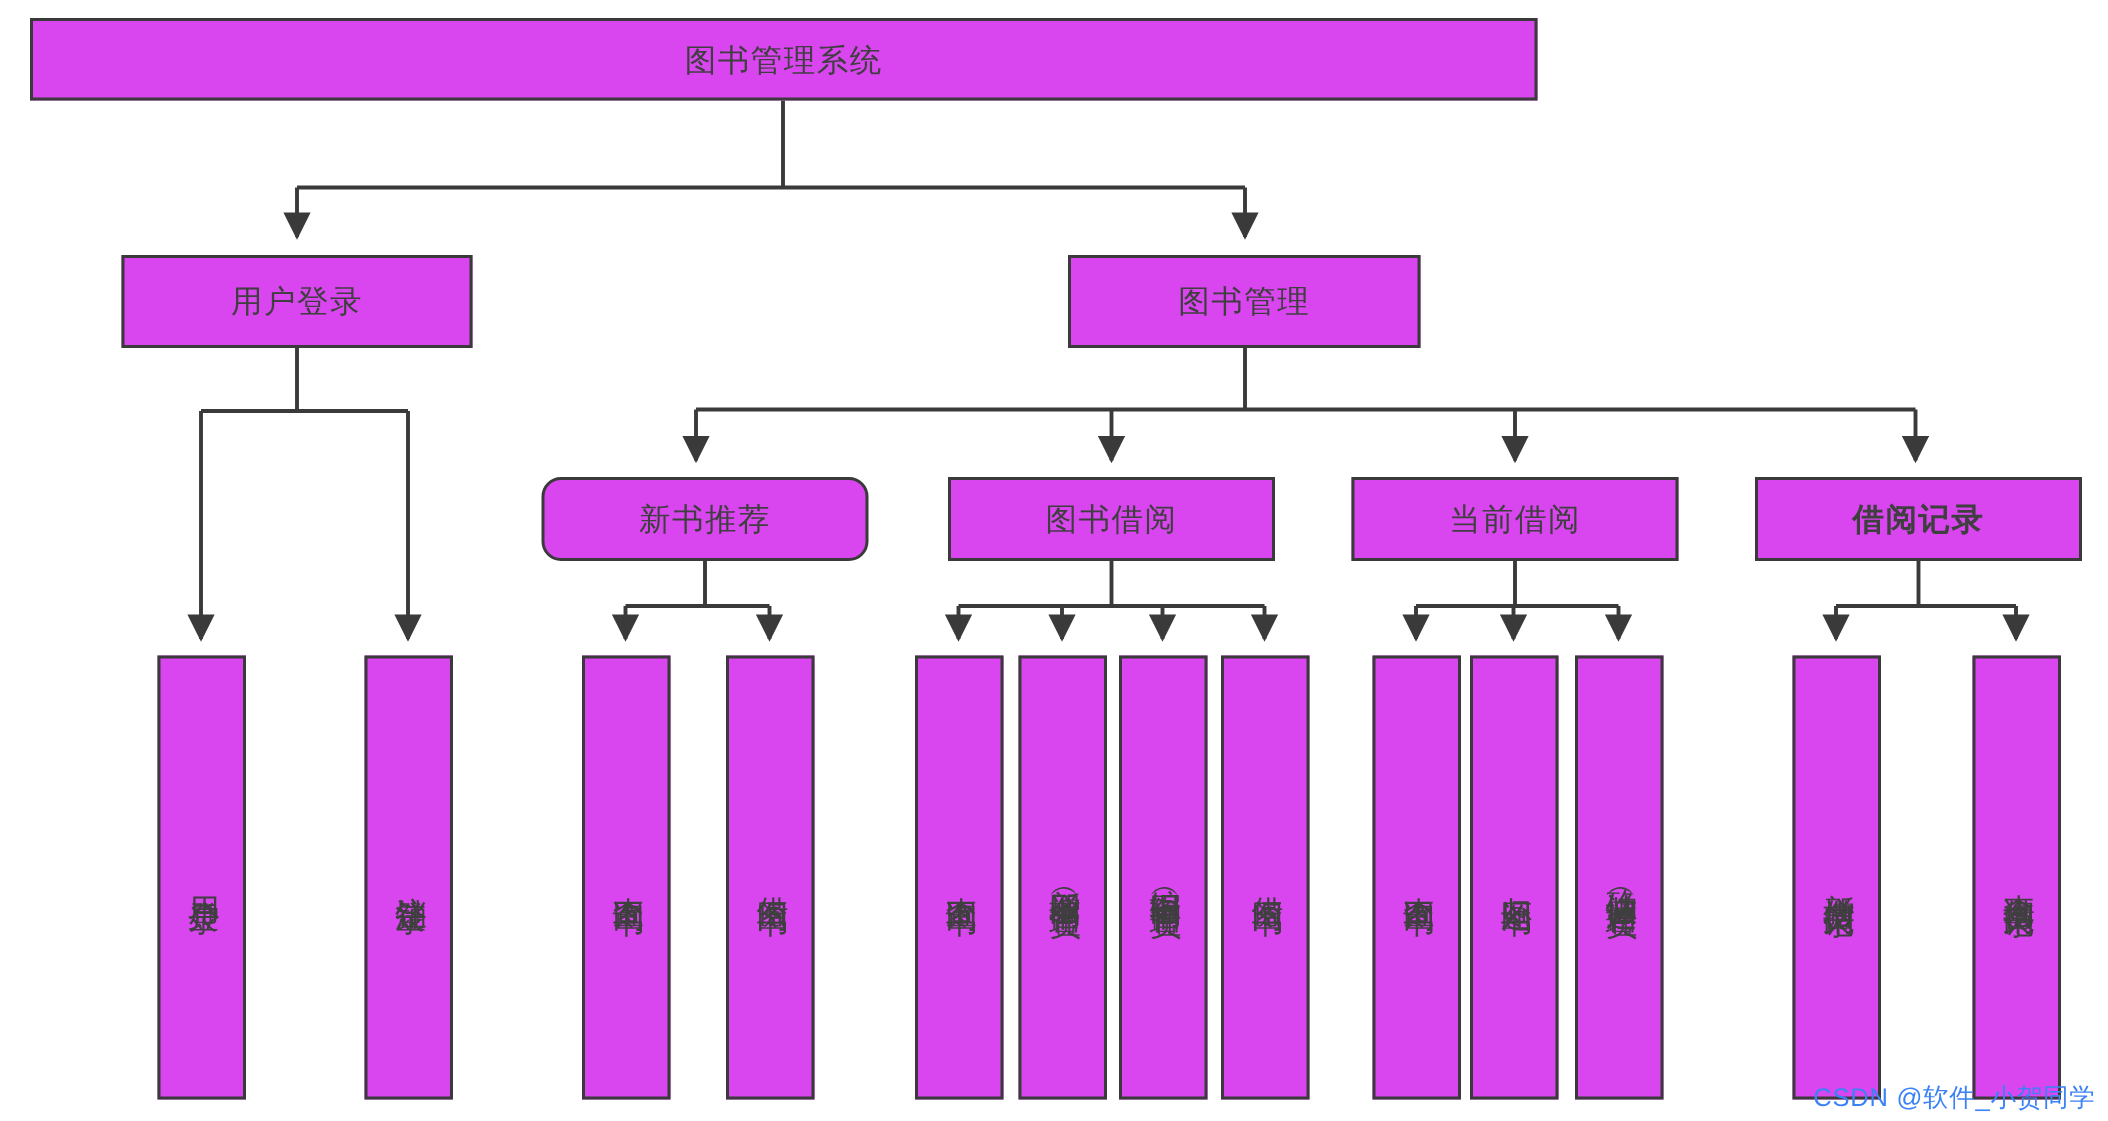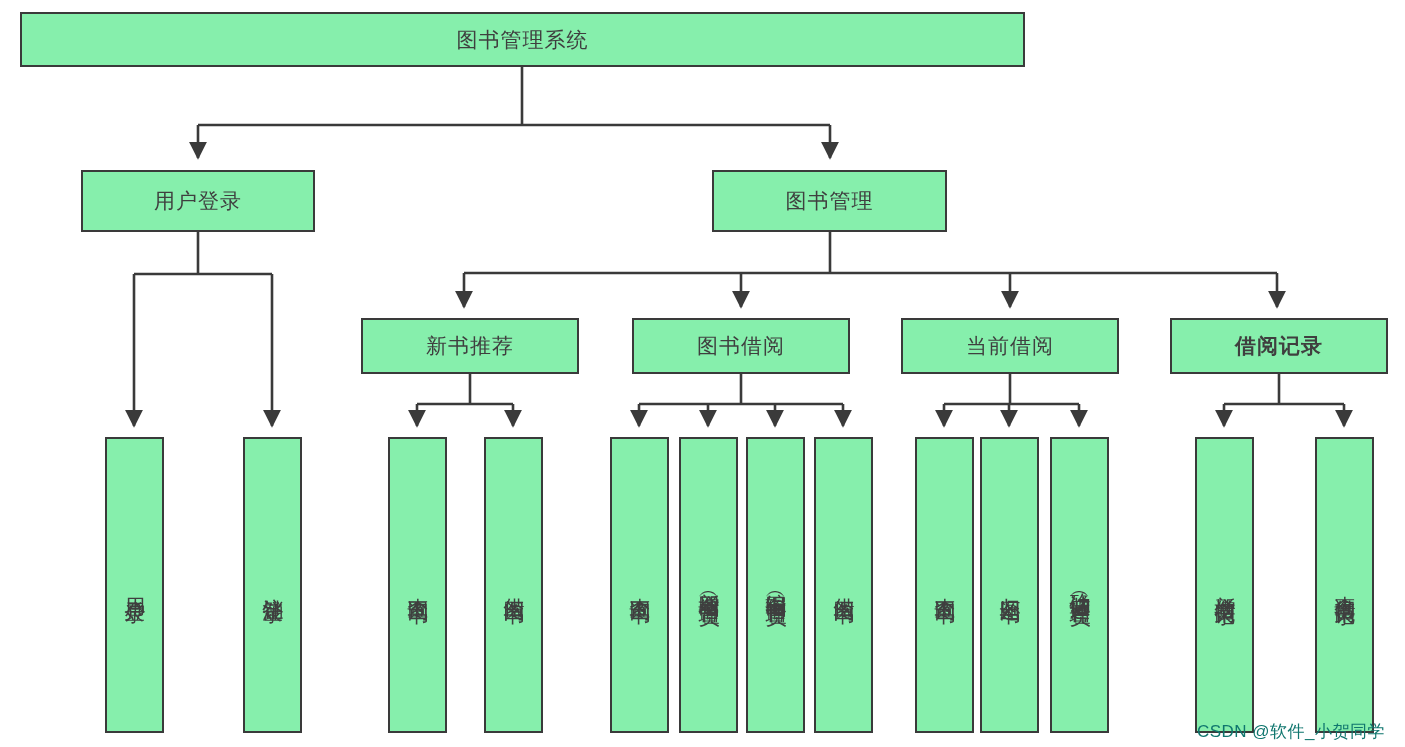--- a/index.html
+++ b/index.html
@@ -1,27 +1,27 @@
 <!DOCTYPE html>
 <html><head>
 <meta charset="utf-8">
 <style>
   html,body{margin:0;padding:0;background:#ffffff;}
   body{font-family:"Liberation Sans","DejaVu Sans",sans-serif;}
   #canvas{position:relative;width:1405px;height:747px;background:#fff;overflow:hidden;}
   #wires{position:absolute;left:0;top:0;width:1405px;height:747px;}
-  .node{position:absolute;box-sizing:border-box;background:#86efac;border:2.5px solid #3a3a3a;
+  .node{position:absolute;box-sizing:border-box;background:#d946ef;border:2.5px solid #3a3a3a;
         display:flex;align-items:center;justify-content:center;color:#3f3f3f;}
   .node.h{font-size:21px;letter-spacing:1px;}
   .node.root{font-size:21px;}
   .node.v{writing-mode:vertical-rl;text-orientation:upright;font-size:21px;line-height:1.28;
           letter-spacing:2px;padding:6px 0;}
   .node .lbl{display:block;white-space:pre;}
   .node.v .lbl{writing-mode:vertical-rl;text-orientation:upright;}
-  #watermark{position:absolute;right:20px;bottom:4px;color:#0f766e;font-size:17px;
+  #watermark{position:absolute;right:8px;bottom:4px;color:#3b82f6;font-size:17px;
              letter-spacing:.5px;white-space:nowrap;pointer-events:none;}
 </style>
 </head>
 <body>
 
 <div id="canvas">
 
   <svg id="wires" viewBox="0 0 1405 747" xmlns="http://www.w3.org/2000/svg">
     <defs>
       <marker id="arrow" viewBox="0 0 10 10" refX="9" refY="5" markerWidth="7" markerHeight="7" orient="auto-start-reverse">
@@ -78,21 +78,21 @@
 
   <div id="level2-layer">
       <div class="node h" style="left: 81px; top: 170px; width: 234px; height: 62px;">
         <span class="lbl">用户登录</span>
       </div>
       <div class="node h" style="left: 712px; top: 170px; width: 235px; height: 62px; align-items: center;">
         <span class="lbl">图书管理</span>
       </div>
     </div>
   <div id="level3-layer">
-      <div class="node h" style="left: 361px; top: 318px; width: 218px; height: 56px;">
+      <div class="node h" style="left: 361px; top: 318px; width: 218px; height: 56px; border-radius: 13px;">
         <span class="lbl">新书推荐</span>
       </div>
       <div class="node h" style="left: 632px; top: 318px; width: 218px; height: 56px; font-family: Liberation Serif, serif;">
         <span class="lbl">图书借阅</span>
       </div>
       <div class="node h" style="left: 901px; top: 318px; width: 218px; height: 56px;">
         <span class="lbl">当前借阅</span>
       </div>
       <div class="node h" style="left: 1170px; top: 318px; width: 218px; height: 56px; font-weight: bold;">
         <span class="lbl">借阅记录</span>

